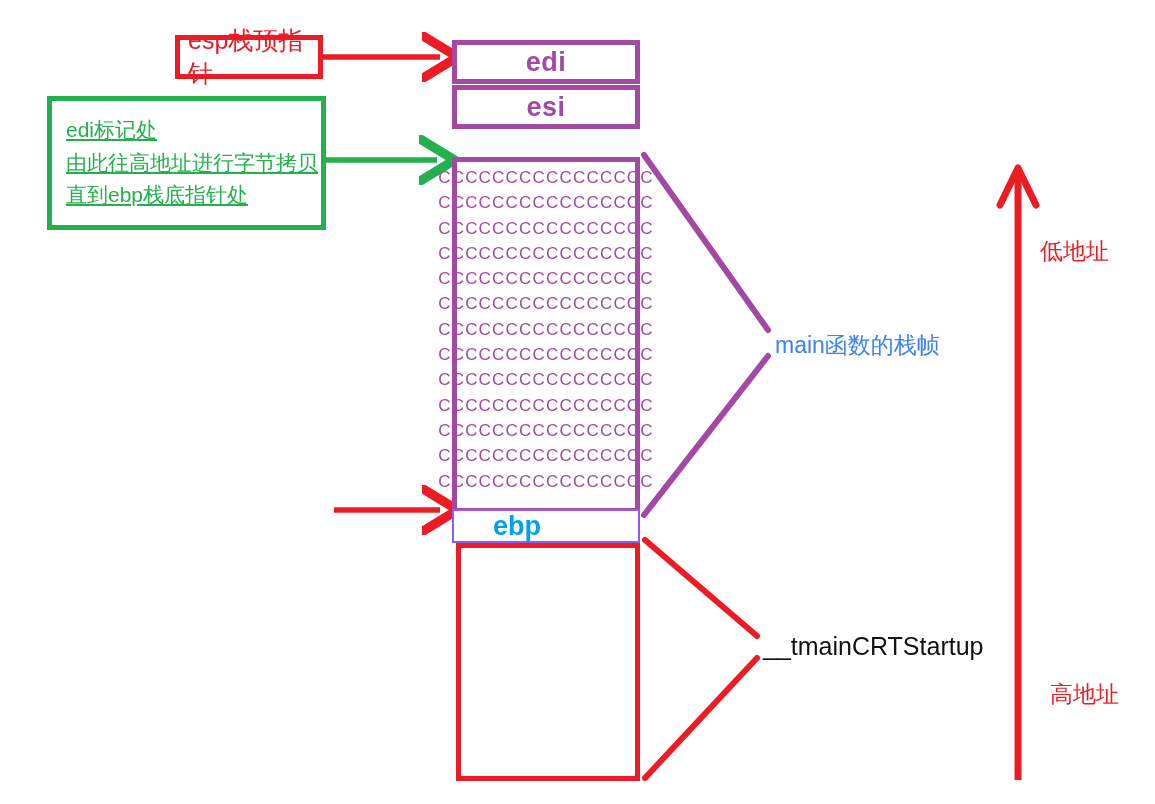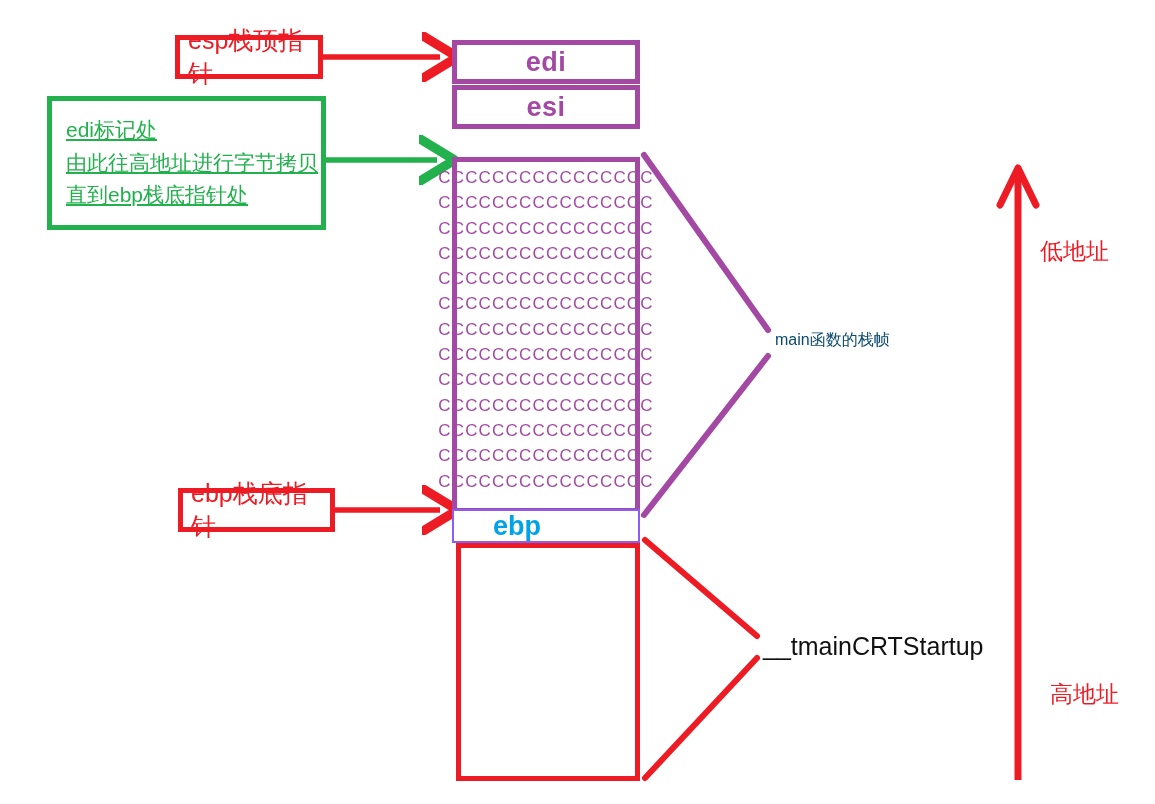--- a/index.html
+++ b/index.html
@@ -87,21 +87,21 @@
     line-height: 25.3px;
     white-space: nowrap;
   }
   .crt-box {
     box-sizing: border-box;
     border: 5px solid #ED1C24;
     background: #ffffff;
   }
 
   
-  .lbl-purple { color: #0c4a6e; font-size: 16px; white-space: nowrap; }
+  .lbl-purple { color: #3b82f6; font-size: 23px; white-space: nowrap; }
   .lbl-black  { color: #111111; font-size: 25px; white-space: nowrap; }
   .lbl-red    { color: #ED1C24; font-size: 23px; white-space: nowrap; }
 
   svg.overlay {
     position: absolute;
     left: 0; top: 0;
     width: 1155px;
     height: 804px;
     pointer-events: none;
   }
@@ -152,23 +152,20 @@
   <div class="abs anno-box anno-red" style="left:175px; top:35px; width:148px; height:44px;">
     <span>esp栈顶指针</span>
   </div>
 
   <div class="abs anno-box anno-green" style="left:47px; top:96px; width:279px; height:134px;text-decoration:underline;">
     <div class="line">edi标记处</div>
     <div class="line">由此往高地址进行字节拷贝</div>
     <div class="line">直到ebp栈底指针处</div>
   </div>
 
-  <div class="abs anno-box anno-red" style="left:178px; top:488px; width:157px; height:44px;">
-    <span>ebp栈底指针</span>
-  </div>
 
   <div class="abs reg-cell" style="left:452px; top:40px; width:188px; height:44px;">
     <span>edi</span>
   </div>
 
   <div class="abs reg-cell" style="left:452px; top:85px; width:188px; height:44px;align-items:center;">
     <span>esi</span>
   </div>
 
 

